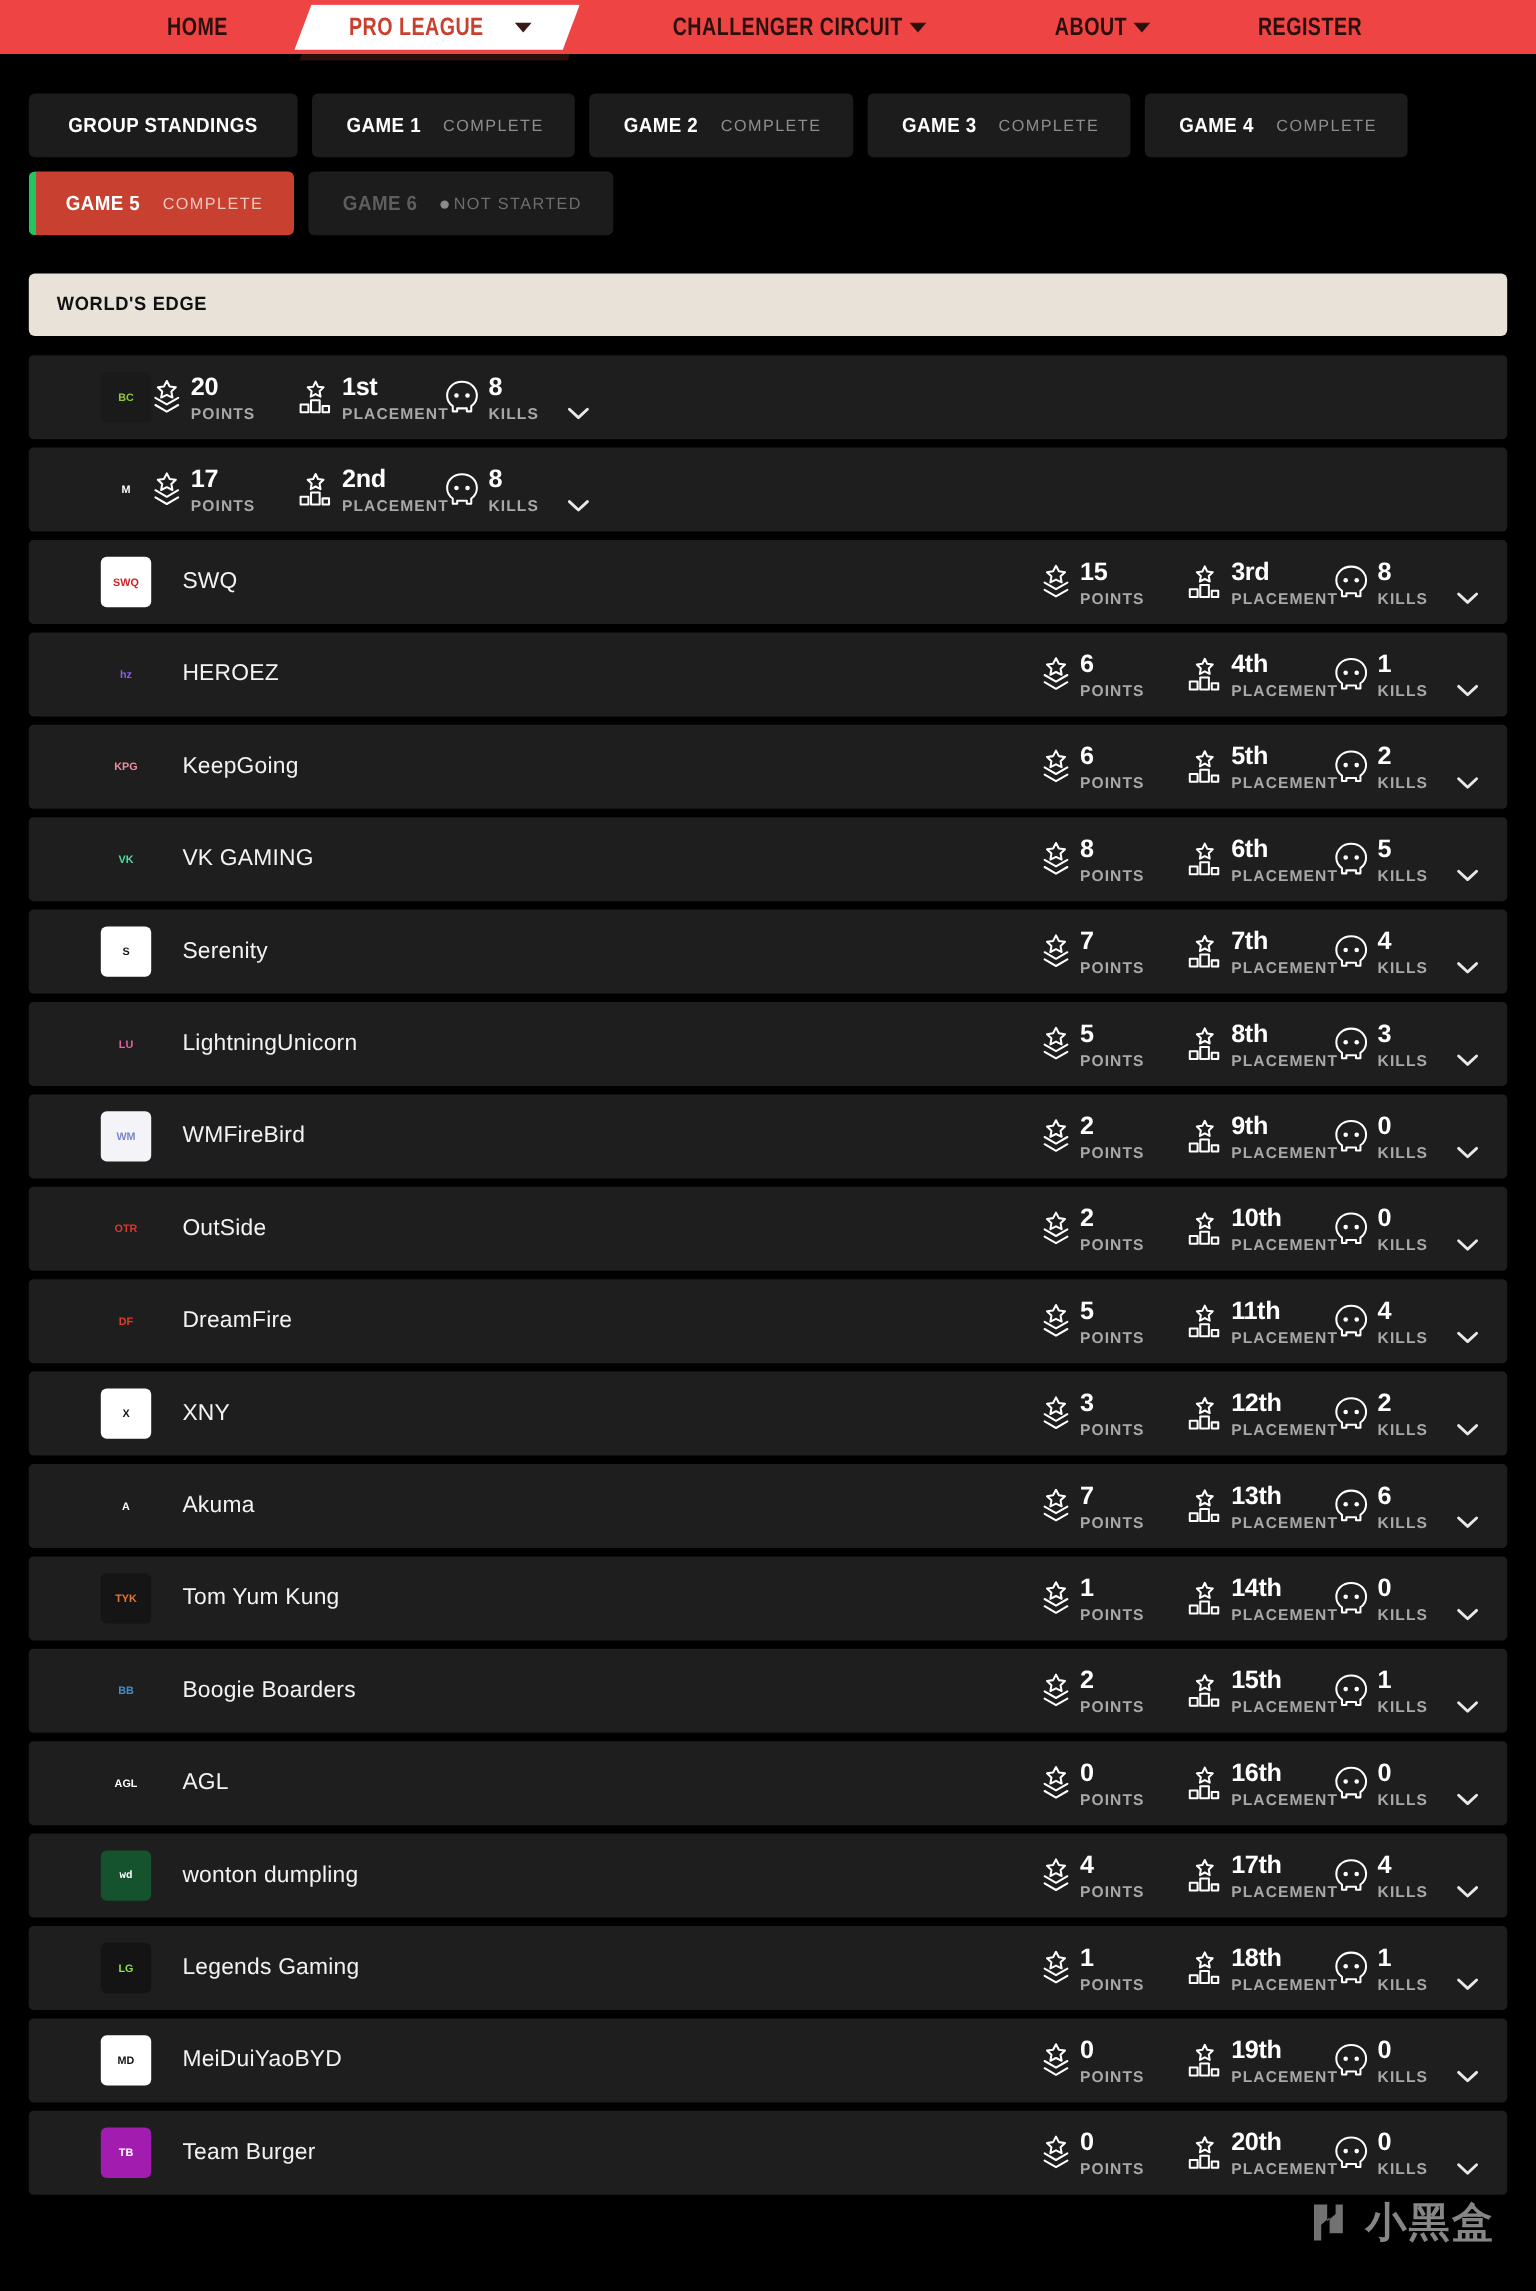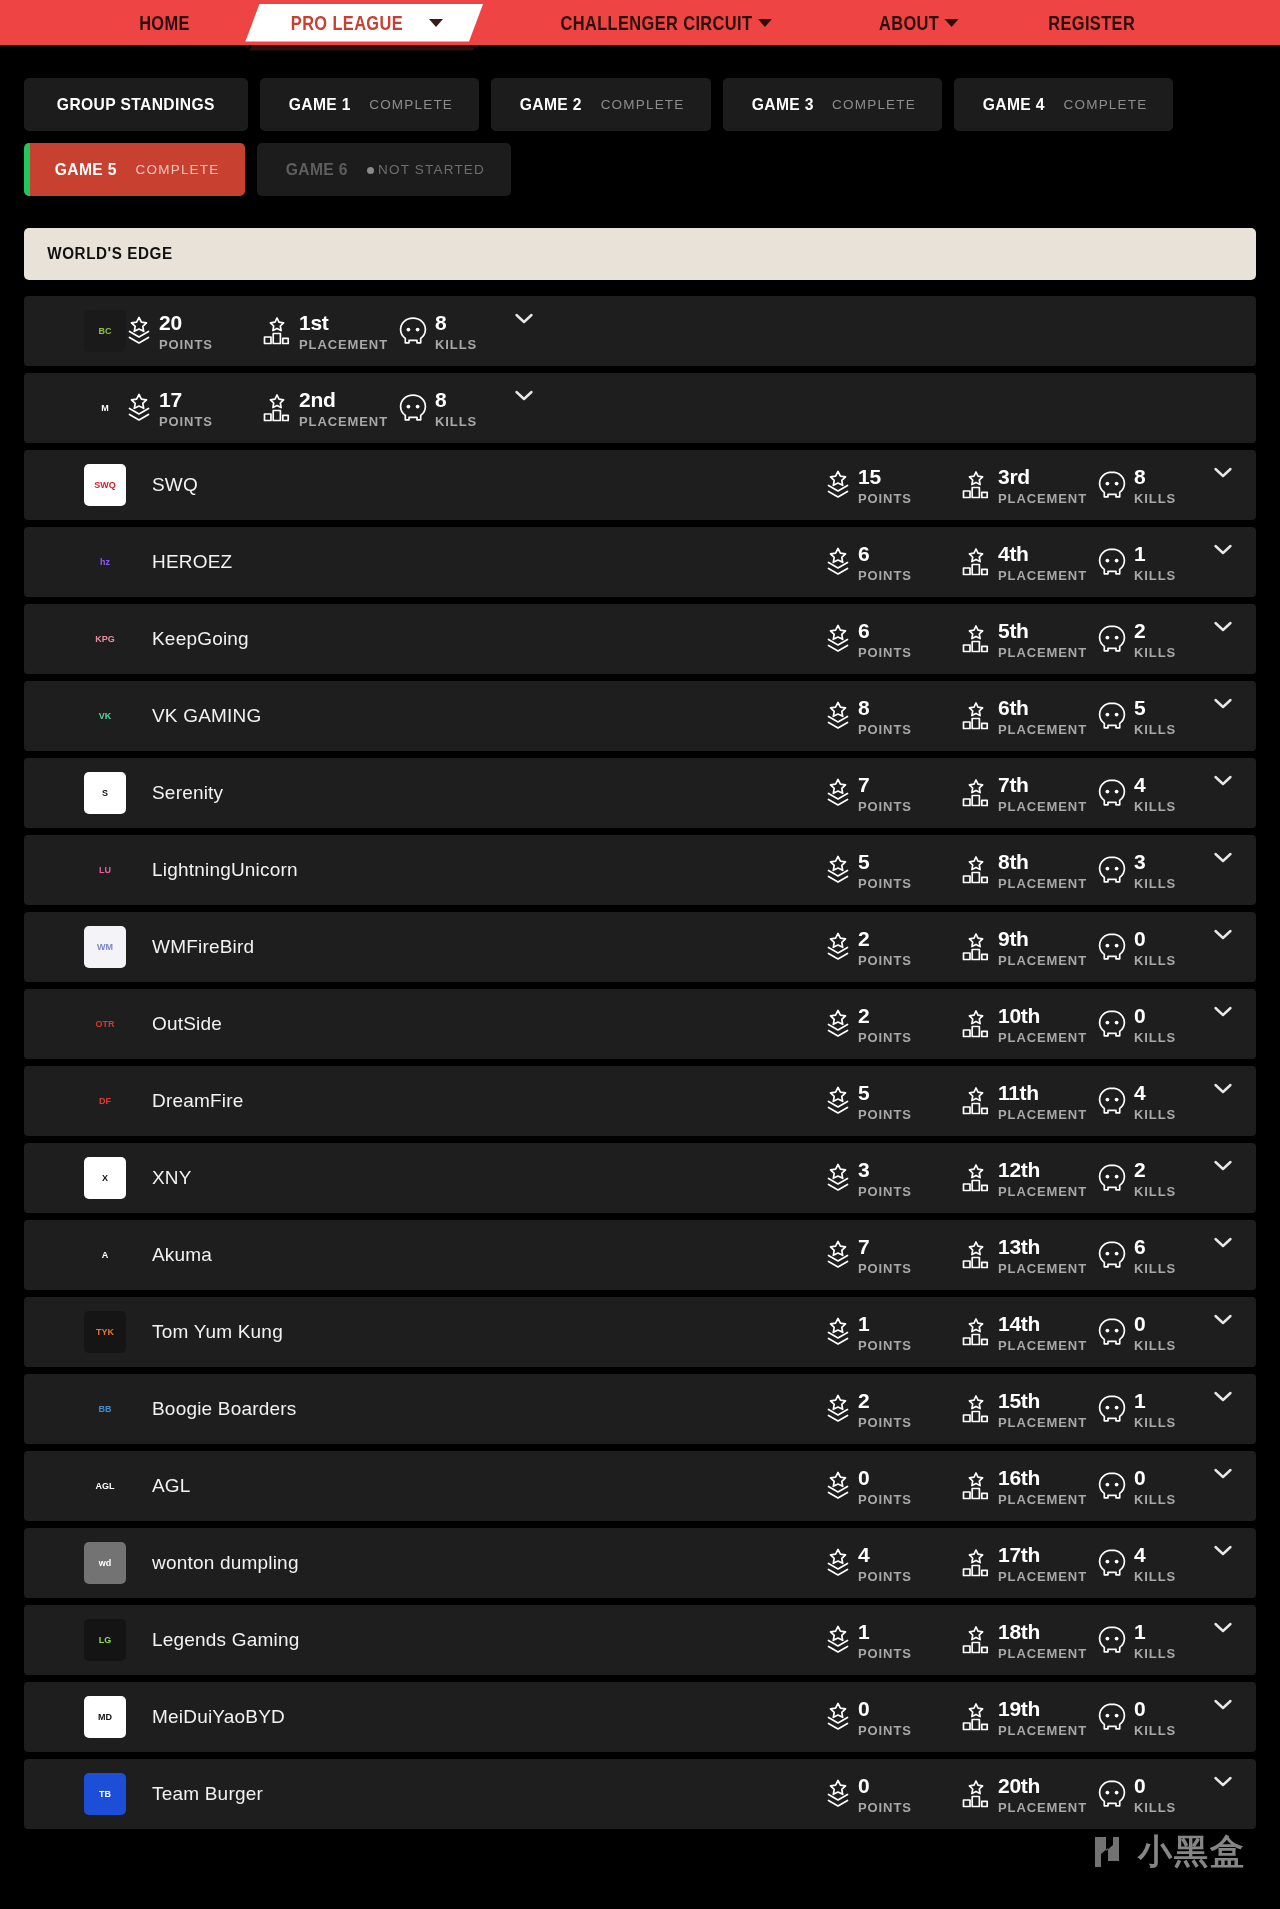--- a/index.html
+++ b/index.html
@@ -186,22 +186,22 @@
     margin-left: 26px;
     color: #f2f2f2;
     font-size: 19px;
     font-weight: 400;
     letter-spacing: 0.2px;
     flex: 1 1 auto;
     white-space: nowrap;
   }
   .stats {
     display: flex;
-    align-items: flex-start;
-    gap: 14px;
+    align-items: flex-end;
+    gap: 0;
     flex: 0 0 auto;
   }
   .stat {
     display: flex;
     align-items: center;
     gap: 7px;
     width: 122px;
   }
   .stat .ico { flex: 0 0 auto; display:flex; align-items:center; }
   .stat .txt { display: flex; flex-direction: column; line-height: 1; }
@@ -1130,21 +1130,21 @@
           </div>
         </div>
         <div class="expand">
           <svg width="20" height="13" viewBox="0 0 20 13" fill="none" stroke="#e8e8e8" stroke-width="2.4" stroke-linecap="round" stroke-linejoin="round">
     <path d="M2.5 3 L10 10 L17.5 3"></path>
   </svg>
         </div>
       </div>
     </div>
     <div class="row">
-      <div class="team-logo" style="background: #737373; color: rgb(255, 255, 255);">wd</div>
+      <div class="team-logo" style="background: #14532d; color: rgb(255, 255, 255); font-family: Liberation Mono, monospace;">wd</div>
       <div class="team-name">wonton dumpling</div>
       <div class="stats">
         <div class="stat">
           <span class="ico">
             <svg width="26" height="30" viewBox="0 0 26 30" fill="none" stroke="#ffffff" stroke-width="1.7" stroke-linejoin="round" stroke-linecap="round">
     <path d="M13 1.5 L15.4 6.1 L20.5 6.8 L16.8 10.3 L17.7 15.3 L13 13 L8.3 15.3 L9.2 10.3 L5.5 6.8 L10.6 6.1 Z"></path>
     <path d="M3.5 15.5 L13 21 L22.5 15.5"></path>
     <path d="M3.5 21.5 L13 27 L22.5 21.5"></path>
   </svg>
           </span>
@@ -1283,21 +1283,21 @@
           </div>
         </div>
         <div class="expand">
           <svg width="20" height="13" viewBox="0 0 20 13" fill="none" stroke="#e8e8e8" stroke-width="2.4" stroke-linecap="round" stroke-linejoin="round">
     <path d="M2.5 3 L10 10 L17.5 3"></path>
   </svg>
         </div>
       </div>
     </div>
     <div class="row">
-      <div class="team-logo" style="background: #1d4ed8; color: rgb(255, 255, 255);">TB</div>
+      <div class="team-logo" style="background: #a21caf; color: rgb(255, 255, 255);">TB</div>
       <div class="team-name">Team Burger</div>
       <div class="stats">
         <div class="stat">
           <span class="ico">
             <svg width="26" height="30" viewBox="0 0 26 30" fill="none" stroke="#ffffff" stroke-width="1.7" stroke-linejoin="round" stroke-linecap="round">
     <path d="M13 1.5 L15.4 6.1 L20.5 6.8 L16.8 10.3 L17.7 15.3 L13 13 L8.3 15.3 L9.2 10.3 L5.5 6.8 L10.6 6.1 Z"></path>
     <path d="M3.5 15.5 L13 21 L22.5 15.5"></path>
     <path d="M3.5 21.5 L13 27 L22.5 21.5"></path>
   </svg>
           </span>

